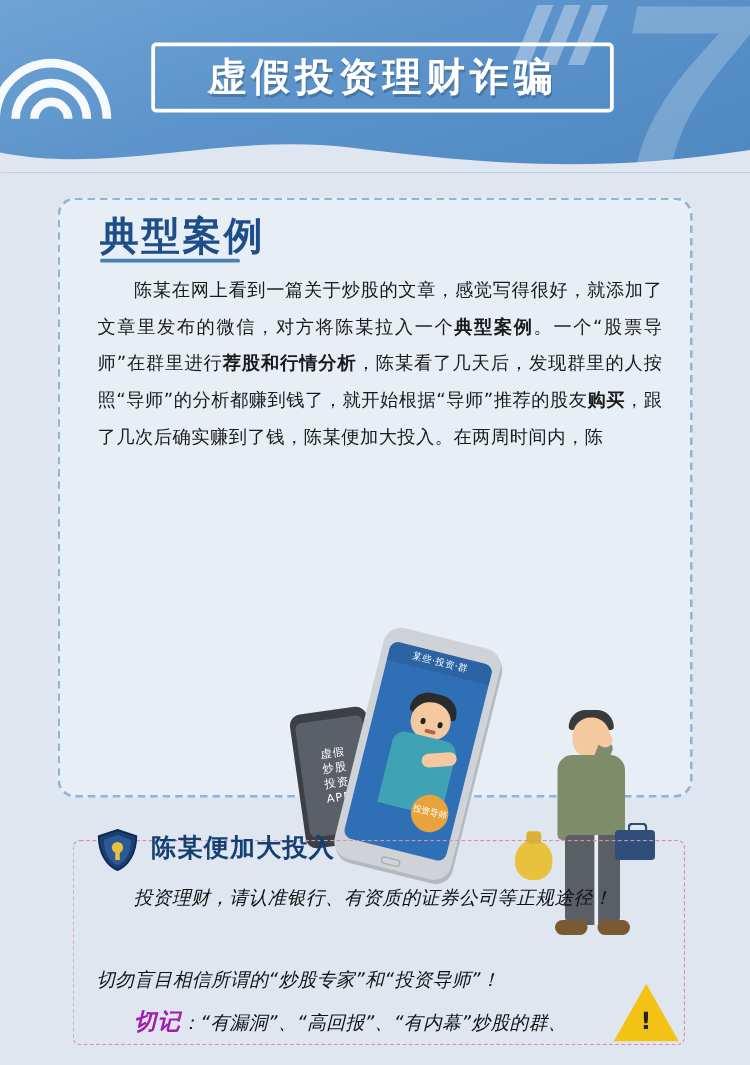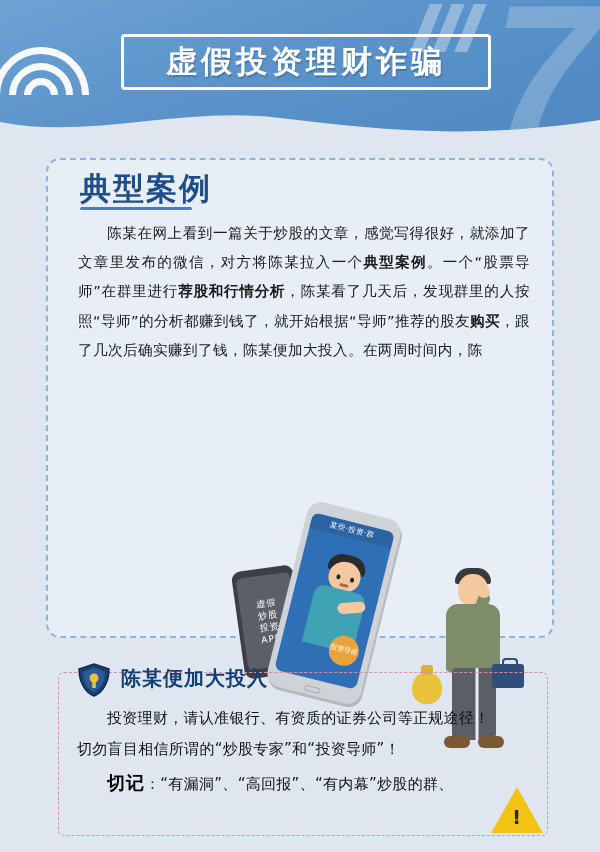--- a/index.html
+++ b/index.html
@@ -267,27 +267,27 @@
     position: absolute;
     left: 18px;
     top: 30px;
     width: 452px;
     font-family: "DejaVu Sans", sans-serif;
     font-size: 15px;
     line-height: 2.05;
     color: #111;
     letter-spacing: .3px;
   }
-  .reminder-body p { margin: 0; text-indent: 2em; }
-  .reminder-body p.noindent { text-indent: 0; }
+  .reminder-body p { margin: 0; text-indent: 2em; font-style: italic; }
+  .reminder-body p.noindent { text-indent: 0; margin-top: 35px; }
   .jiji {
     font-family: "DejaVu Sans", sans-serif;
     font-weight: bold;
     font-size: 18px;
-    color: #000000;
+    color: #a21caf;
     letter-spacing: 1px;
   }
   .warn-tri {
     position: absolute;
     right: 4px;
     bottom: 2px;
     width: 0; height: 0;
     border-left: 26px solid transparent;
     border-right: 26px solid transparent;
     border-bottom: 46px solid #f2c314;

